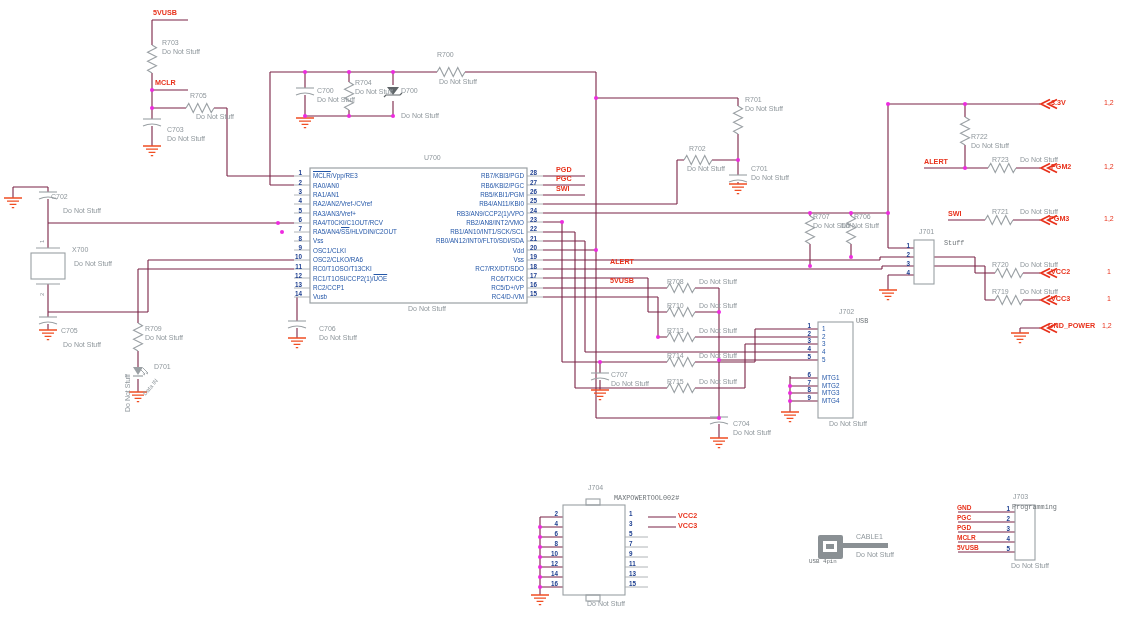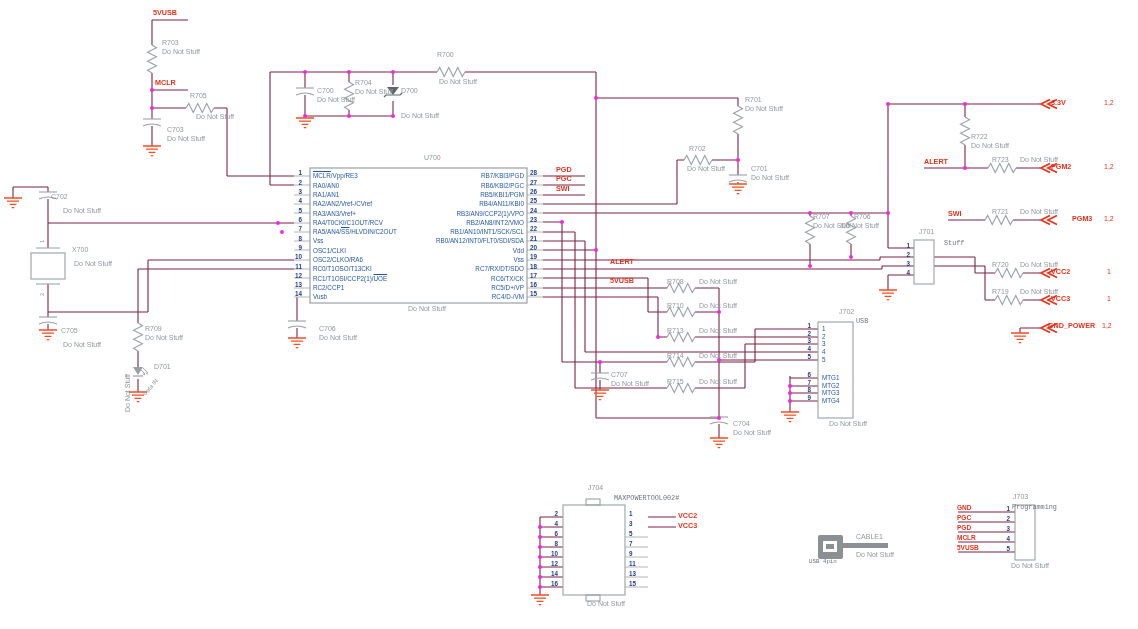--- a/index.html
+++ b/index.html
@@ -258,21 +258,21 @@
 <div class="t netb" style="left:556px;top:185px">SWI</div>
 <div class="t netb" style="left:610px;top:258px">ALERT</div>
 <div class="t netb" style="left:610px;top:277px">5VUSB</div>
 <div class="t netb" style="left:924px;top:158px">ALERT</div>
 <div class="t netb" style="left:948px;top:210px">SWI</div>
 
 <div class="t netb" style="left:1051px;top:99px">3.3V</div>
 <div class="t pg" style="left:1104px;top:99px">1,2</div>
 <div class="t netb" style="left:1051px;top:163px">PGM2</div>
 <div class="t pg" style="left:1104px;top:163px">1,2</div>
-<div class="t netb" style="left:1072px;top:215px">PGM3</div>
+<div class="t netb" style="left:1049px;top:215px">PGM3</div>
 <div class="t pg" style="left:1104px;top:215px">1,2</div>
 <div class="t netb" style="left:1051px;top:268px">VCC2</div>
 <div class="t pg" style="left:1107px;top:268px">1</div>
 <div class="t netb" style="left:1051px;top:295px">VCC3</div>
 <div class="t pg" style="left:1107px;top:295px">1</div>
 <div class="t netb" style="left:1048px;top:322px">GND_POWER</div>
 <div class="t pg" style="left:1102px;top:322px">1,2</div>
 <div class="t netb" style="left:678px;top:512px">VCC2</div>
 <div class="t netb" style="left:678px;top:522px">VCC3</div>
 

